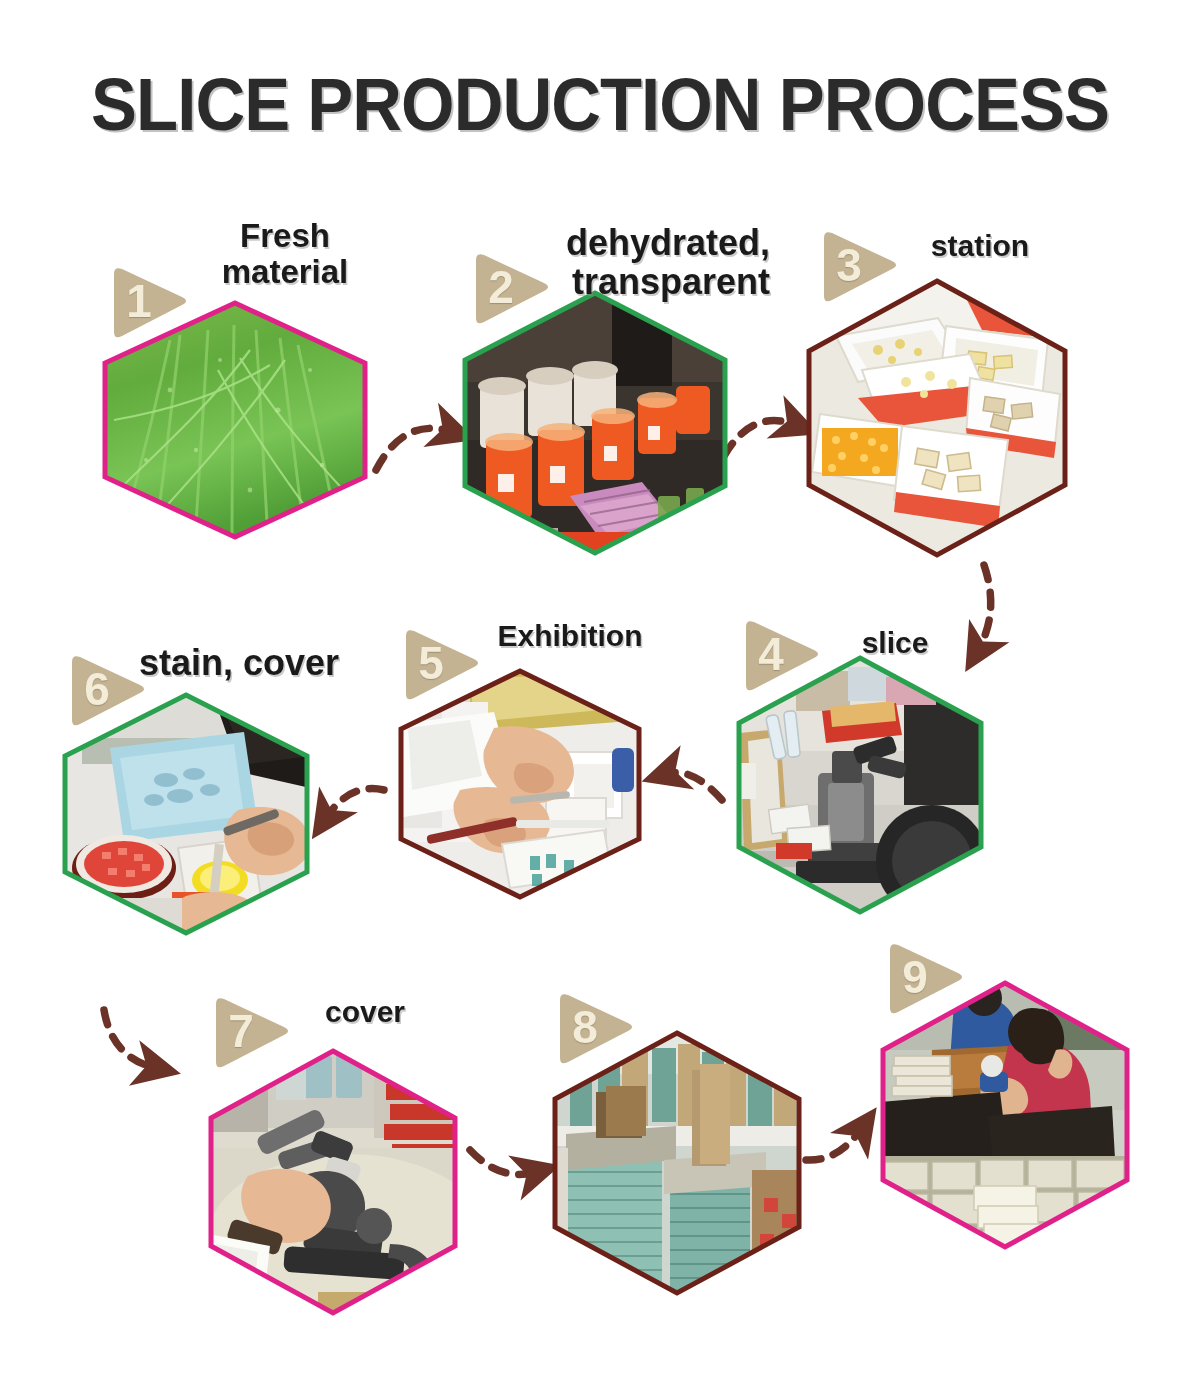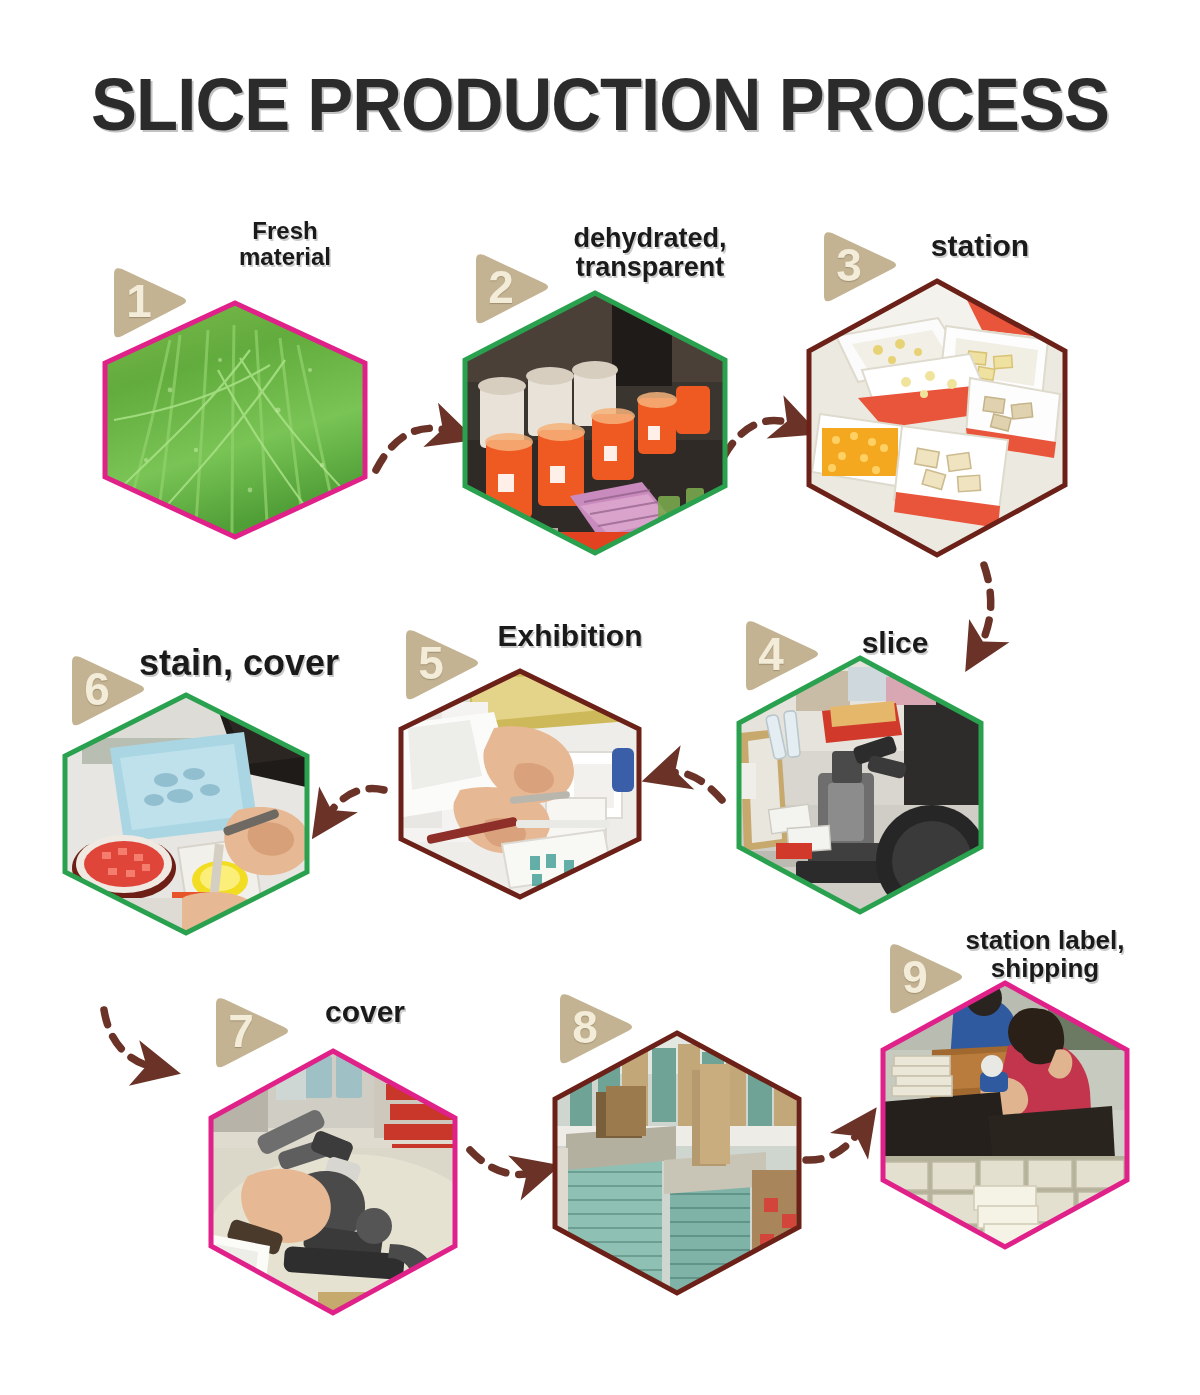--- a/index.html
+++ b/index.html
@@ -135,21 +135,21 @@
         </g>
         <polygon points="135,3 265,63 265,177 135,237 5,177 5,63" fill="none" stroke="#e0218a" stroke-width="5"></polygon>
       </svg>
     </div>
     <div class="badge" style="left:6px;top:-40px;">
       <svg width="86" height="86" viewBox="0 0 86 86" xmlns="http://www.w3.org/2000/svg">
         <path d="M8,14 Q8,6 16,9 L76,37 Q84,41 76,45 L16,76 Q8,80 8,72 Z" fill="#c3b392"></path>
       </svg>
       <div class="badge-num" style="left:4px;top:14px;">1</div>
     </div>
-    <div class="step-label" style="left:80px;top:-82px;width:210px;font-size:24px;">Fresh
+    <div class="step-label" style="left:80px;top:-82px;width:210px;font-size:33px;">Fresh
 material</div>
   </div>
 
   <div class="step" style="left:462px;top:290px;width:266px;height:266px;">
     <div class="hex-wrap">
       <svg class="hex-svg" width="266" height="266" viewBox="0 0 266 266" xmlns="http://www.w3.org/2000/svg">
         <defs>
           <clipPath id="clip2">
               <polygon points="133,3 263,70 263,196 133,263 3,196 3,70"></polygon>
             </clipPath>
@@ -210,21 +210,21 @@
         </g>
         <polygon points="133,3 263,70 263,196 133,263 3,196 3,70" fill="none" stroke="#2aa14f" stroke-width="5"></polygon>
       </svg>
     </div>
     <div class="badge" style="left:6px;top:-44px;">
       <svg width="86" height="86" viewBox="0 0 86 86" xmlns="http://www.w3.org/2000/svg">
         <path d="M8,14 Q8,6 16,9 L76,37 Q84,41 76,45 L16,76 Q8,80 8,72 Z" fill="#c3b392"></path>
       </svg>
       <div class="badge-num" style="left:4px;top:14px;">2</div>
     </div>
-    <div class="step-label" style="left:68px;top:-66px;width:240px;font-size:27px;">dehydrated,
+    <div class="step-label" style="left:68px;top:-66px;width:240px;font-size:36px;text-align:right;">dehydrated,
 transparent</div>
   </div>
 
   <div class="step" style="left:806px;top:278px;width:262px;height:280px;">
     <div class="hex-wrap">
       <svg class="hex-svg" width="262" height="280" viewBox="0 0 262 280" xmlns="http://www.w3.org/2000/svg">
         <defs>
           <clipPath id="clip3">
               <polygon points="131,3 259,73 259,207 131,277 3,207 3,73"></polygon>
             </clipPath>
@@ -701,17 +701,15 @@
         </g>
         <polygon points="125,3 247,70 247,200 125,267 3,200 3,70" fill="none" stroke="#e0218a" stroke-width="5"></polygon>
       </svg>
     </div>
     <div class="badge" style="left:2px;top:-44px;">
       <svg width="86" height="86" viewBox="0 0 86 86" xmlns="http://www.w3.org/2000/svg">
         <path d="M8,14 Q8,6 16,9 L76,37 Q84,41 76,45 L16,76 Q8,80 8,72 Z" fill="#c3b392"></path>
       </svg>
       <div class="badge-num" style="left:4px;top:14px;">9</div>
     </div>
-    <div class="step-label" style="left:50px;top:-54px;width:230px;font-size:26px;">station label,
-shipping</div>
   </div>
 
 </div>
 
 </body></html>

